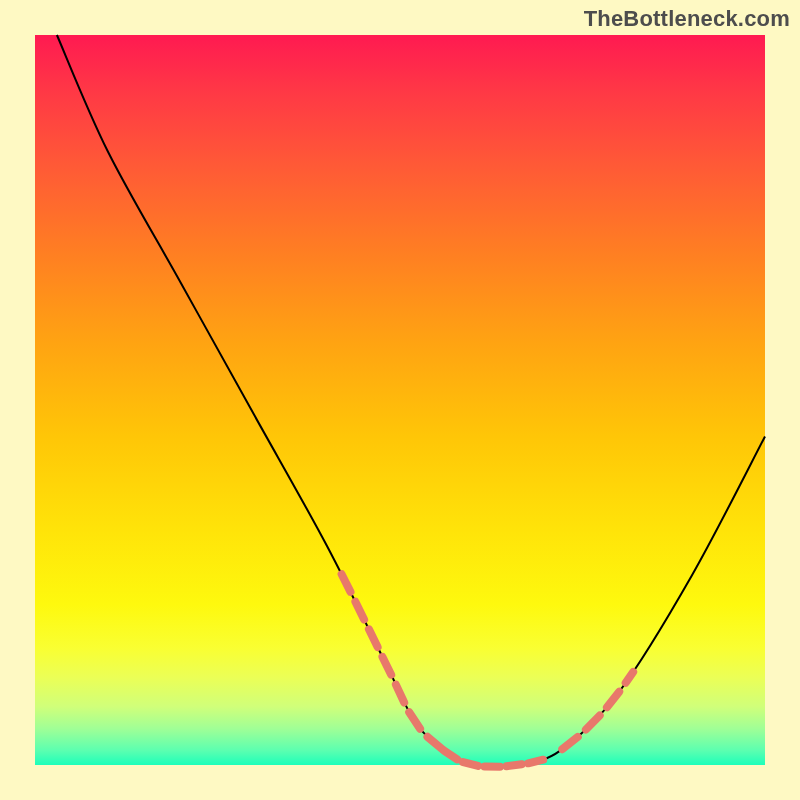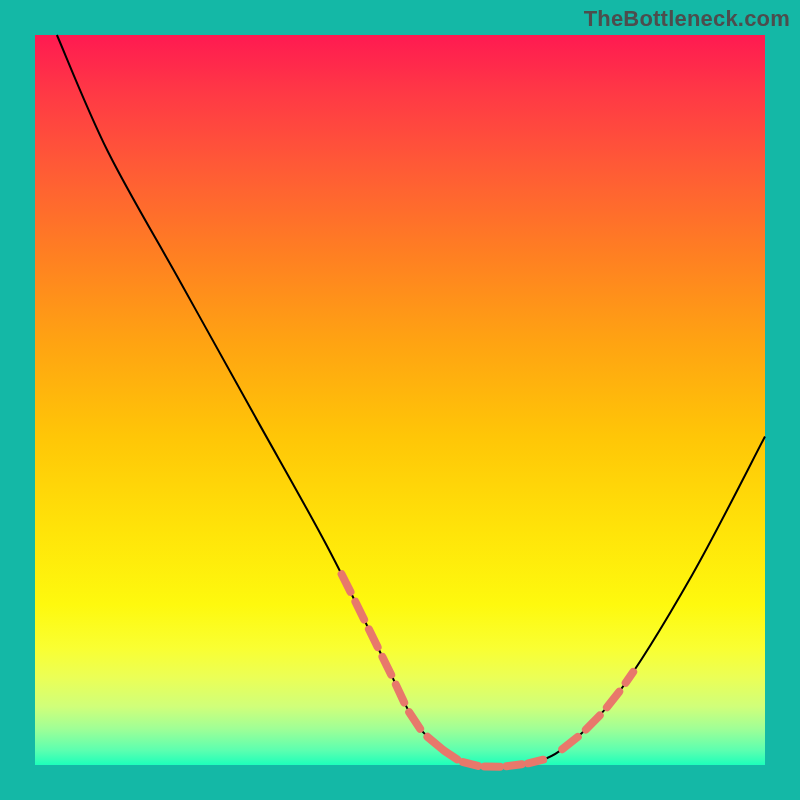--- a/index.html
+++ b/index.html
@@ -7,21 +7,21 @@
     padding: 0;
     width: 800px;
     height: 800px;
     background: #000000;
     overflow: hidden;
   }
   .container {
     position: relative;
     width: 800px;
     height: 800px;
-    background: #14b8a6;
+    background: #fef9c3;
   }
   .plot-area {
     position: absolute;
     left: 35px;
     top: 35px;
     width: 730px;
     height: 730px;
     background: linear-gradient(to bottom,
       #ff1a51 0%,
       #ff3945 8%,

